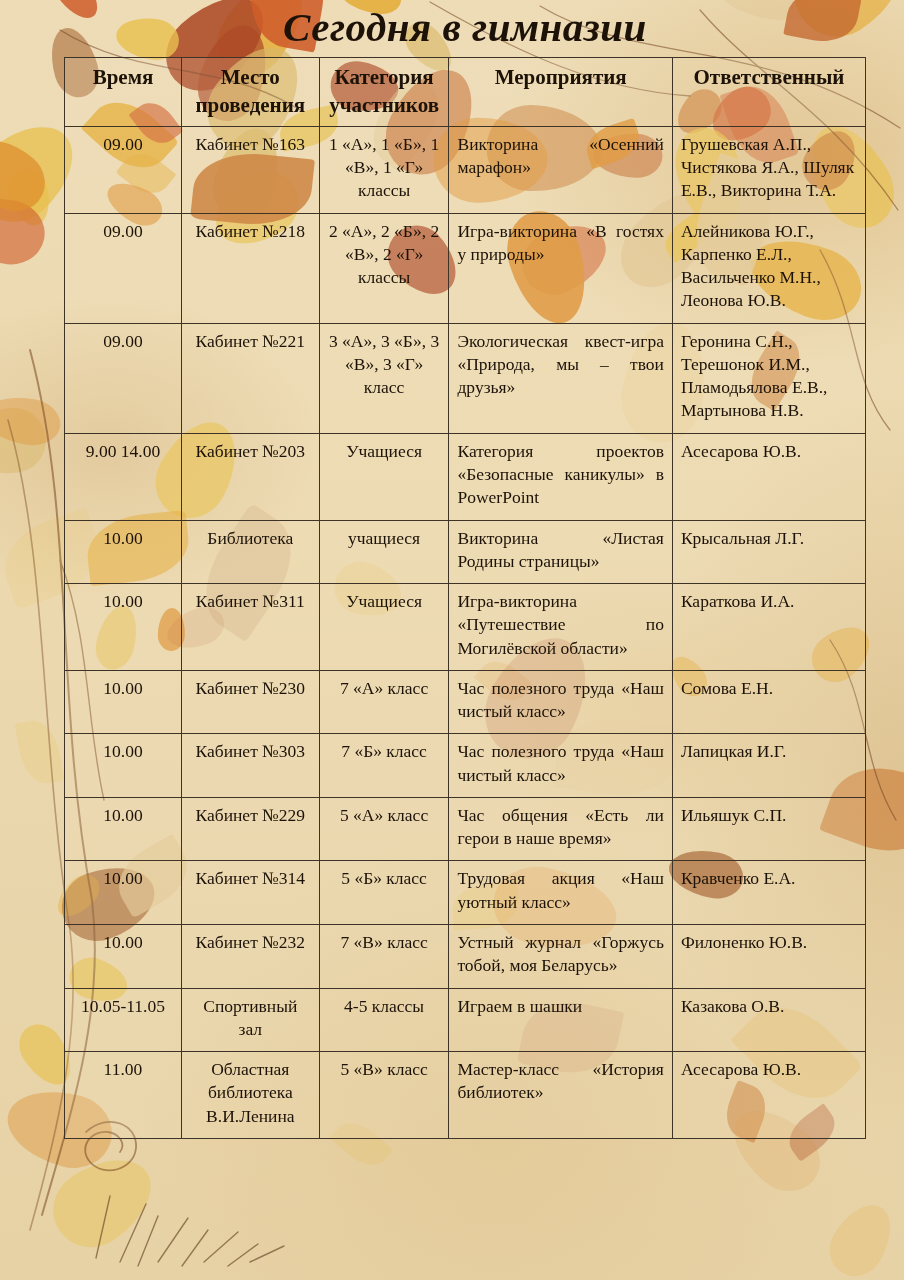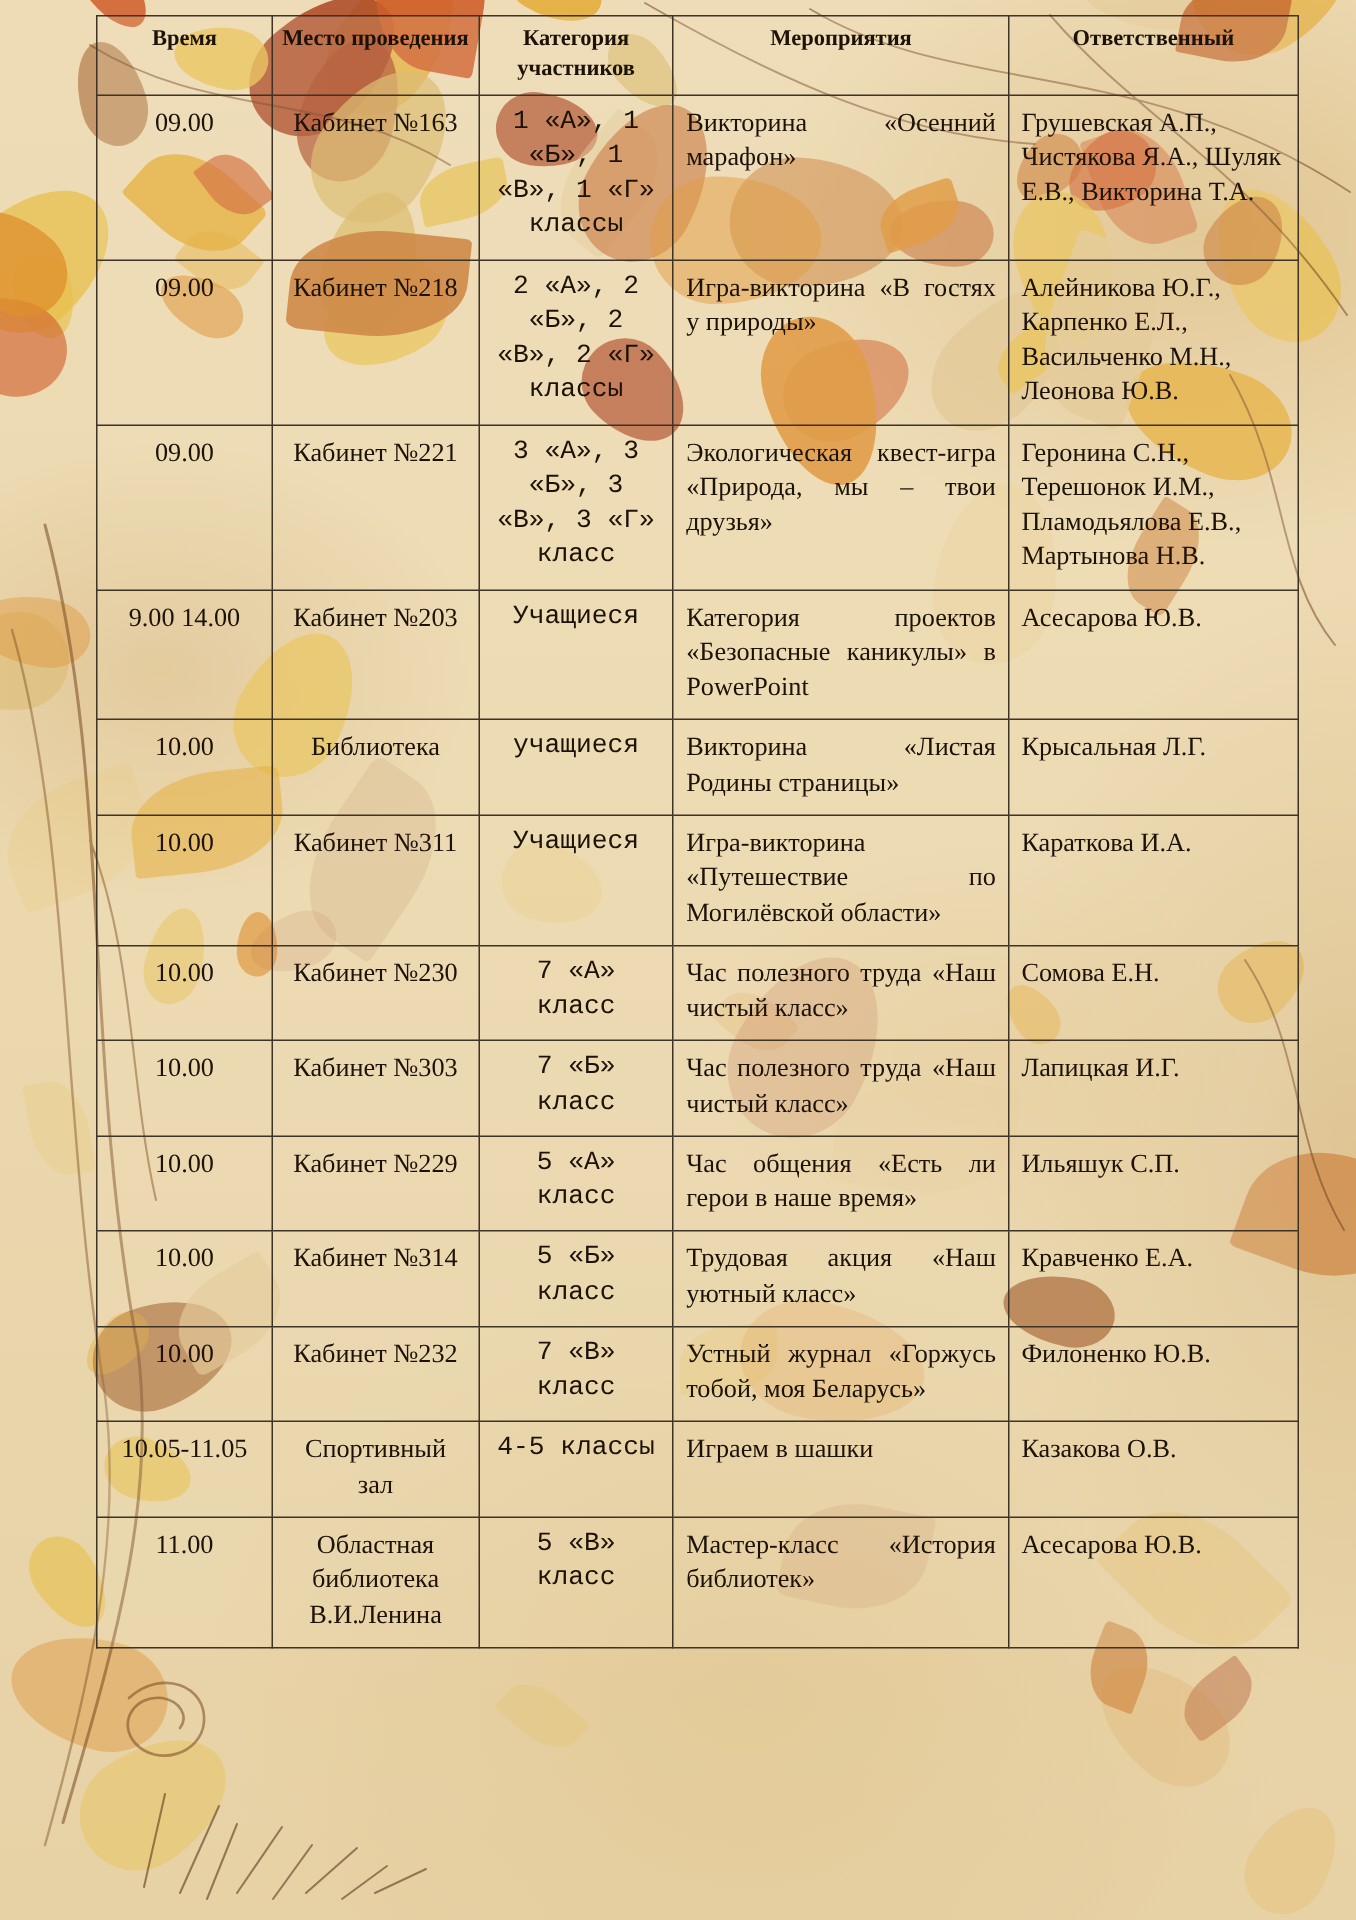--- a/index.html
+++ b/index.html
@@ -35,30 +35,30 @@
   .schedule col.c2{width:17.2%}
   .schedule col.c3{width:16.2%}
   .schedule col.c4{width:27.9%}
   .schedule col.c5{width:24.1%}
   .schedule th,.schedule td{
     border:1px solid #3d3326;
     vertical-align:top;
     background:rgba(244,230,196,.16);
   }
   .schedule th{
-    font-size:15px;font-weight:bold;text-align:center;
+    font-size:21px;font-weight:bold;text-align:center;
     padding:5px 4px 6px;line-height:1.35;
   }
   .schedule td{
     font-size:17.5px;line-height:1.33;
     padding:6px 8px 10px;
   }
   .schedule td:nth-child(1){text-align:center;padding-left:2px;padding-right:2px;}
   .schedule td:nth-child(2){text-align:center;}
-  .schedule td:nth-child(3){text-align:center;font-family:Liberation Mono, monospace;}
+  .schedule td:nth-child(3){text-align:center;}
   .schedule td:nth-child(4){text-align:justify;}
   .schedule td:nth-child(5){text-align:left;}
 </style>
 </head>
 <body>
 
 <div class="bg-leaves" id="leaves">
     <div class="leaf" style="left: 770px; top: 221px; width: 71px; height: 115px; background: rgb(228, 171, 53); opacity: 0.81; transform: rotate(291deg); border-radius: 50% / 62% 62% 38% 38%;"></div>
     <div class="leaf" style="left: 10px; top: 169px; width: 39px; height: 57px; background: rgb(232, 192, 79); opacity: 0.67; transform: rotate(165deg); border-radius: 50% / 62% 62% 38% 38%;"></div>
     <div class="leaf" style="left: 533px; top: 215px; width: 63px; height: 87px; background: rgb(207, 94, 44); opacity: 0.59; transform: rotate(65deg); border-radius: 50% / 62% 62% 38% 38%;"></div>
@@ -164,20 +164,21 @@
       <path d="M 182 1266 l 26 -36"></path>
     <path d="M 204 1262 l 34 -30"></path>
       <path d="M 228 1266 l 30 -22"></path>
     <path d="M 96 1258 l 14 -62"></path>
       <path d="M 250 1262 l 34 -16"></path>
   </g>
 </svg>
 
 <div class="content">
   <div class="title-block">
+    <h1 class="title">Сегодня в гимназии</h1>
   </div>
 
   <table class="schedule">
     <colgroup>
       <col class="c1">
         <col class="c2">
         <col class="c3">
         <col class="c4">
         <col class="c5">
     </colgroup>

